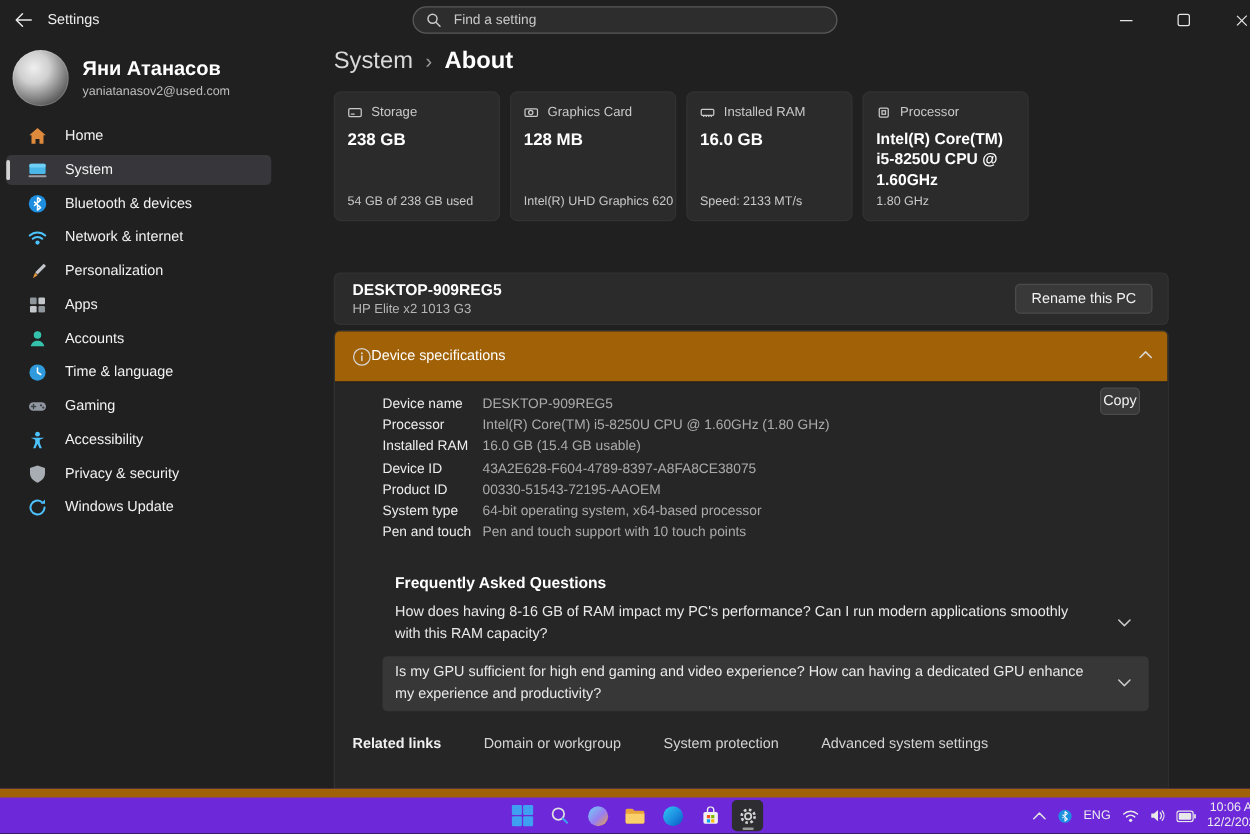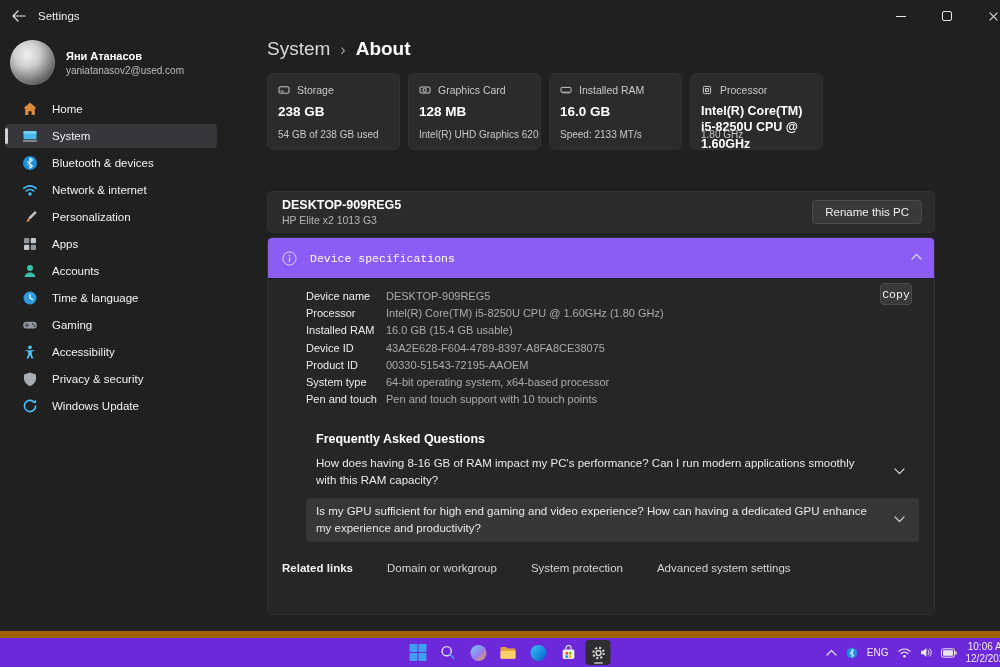--- a/index.html
+++ b/index.html
@@ -28,57 +28,57 @@
   .glyph-close::before,.glyph-close::after{content:'';position:absolute;left:5px;top:0;width:1.2px;height:11px;background:#e6e6e6;}
   .glyph-close::before{transform:rotate(45deg);}
   .glyph-close::after{transform:rotate(-45deg);}
 
   
   .sidebar{position:absolute;top:32px;left:0;width:248px;bottom:29px;}
   .user{position:absolute;top:8px;left:10px;display:flex;align-items:center;gap:11px;}
   .avatar{width:45px;height:45px;border-radius:50%;
           background:radial-gradient(circle at 38% 32%,#efefef 0%,#cfcfcf 30%,#8f8f8f 55%,#4e4e4e 80%,#303030 100%);
           box-shadow:inset 0 0 0 1px rgba(255,255,255,.15);}
-  .user-name{font-size:11px;font-weight:700;}
+  .user-name{font-size:16px;font-weight:700;}
   .user-email{font-size:10px;color:#bdbdbd;margin-top:3px;}
   .nav{position:absolute;top:65px;left:0;width:222px;}
   .nav-item{position:relative;height:24px;margin:0 5px 3px;border-radius:4px;display:flex;
             align-items:center;padding-left:17px;gap:14px;font-size:11.5px;color:#f2f2f2;}
   .nav-item.selected{background:#37373b;}
   .nav-item.selected::before{content:'';position:absolute;left:0;top:4px;width:3px;height:16px;
             border-radius:2px;background:#d2d2d2;}
   .nav-ic{width:16px;height:16px;flex:0 0 16px;}
 
   
   .main{position:absolute;left:267px;top:32px;width:668px;}
   .breadcrumb{display:flex;align-items:center;gap:10px;margin-top:6px;}
   .crumb-parent{font-size:19px;color:#d9d9d9;}
   .crumb-sep{font-size:16px;color:#9a9a9a;padding-top:1px;}
   .crumb-current{font-size:19px;font-weight:700;color:#fff;}
 
   .cards{display:flex;gap:8px;margin-top:13px;}
-  .card{position:relative;width:133px;height:77px;background:#2b2b2b;border:1px solid #323232;
+  .card{position:relative;width:133px;height:104px;background:#2b2b2b;border:1px solid #323232;
         border-radius:6px;box-sizing:border-box;padding:10px;}
   .card-head{display:flex;align-items:center;gap:7px;font-size:10.5px;color:#c9c9c9;}
   .card-value{margin-top:7px;font-size:13.5px;font-weight:700;line-height:1.3;}
   .card-value.small{font-size:12.5px;font-weight:700;}
   .card-caption{position:absolute;left:10px;bottom:9px;font-size:10px;color:#c9c9c9;white-space:nowrap;}
 
   .device-row{position:relative;margin-top:41px;height:42px;background:#2b2b2b;border:1px solid #323232;
         border-radius:5px;box-sizing:border-box;display:flex;flex-direction:column;justify-content:center;
         padding-left:14px;}
   .device-name{font-size:12.5px;font-weight:600;}
   .device-model{font-size:10.5px;color:#b5b5b5;margin-top:2px;}
   .btn{background:#393939;border:1px solid #4b4b4b;border-radius:4px;font-size:11.5px;color:#f0f0f0;
        display:flex;align-items:center;justify-content:center;font-family:inherit;}
   .rename-btn{position:absolute;right:12px;top:8px;height:24px;padding:0 12px;}
 
   .expander{margin-top:4px;border:1px solid #323232;border-radius:5px;overflow:hidden;}
-  .exp-header{position:relative;height:40px;background:#8b5cf6;display:flex;align-items:center;
-              padding-left:14px;gap:13px;font-family:Liberation Mono, monospace;}
+  .exp-header{position:relative;height:40px;background:#a16207;display:flex;align-items:center;
+              padding-left:14px;}
   .exp-title{font-size:11.5px;}
   .copy-btn{position:absolute;right:22px;top:9px;width:32px;height:22px;margin-top:36px;}
   .exp-chevron{position:absolute;right:12px;top:15px;}
   .exp-body{background:#262626;border-top:1px solid #1e1e1e;padding:8px 0 40px 0;}
   .spec-row{display:flex;align-items:center;height:17.3px;padding-left:38px;font-size:11px;}
   .spec-label{width:80px;flex:0 0 80px;color:#ededed;}
   .spec-value{color:#ababab;}
 
   .faq-title{margin:24px 0 0 48px;font-size:12.5px;font-weight:600;}
   .faq-q{position:relative;margin:4px 15px 0 38px;border-radius:4px;display:flex;align-items:center;
@@ -116,20 +116,27 @@
 <div class="screen">
 
   <div class="titlebar">
     <div class="back-btn">
       <svg width="14" height="12" viewBox="0 0 14 12">
         <path d="M13 6H1.5M6 1 1 6l5 5" stroke="#e6e6e6" stroke-width="1.2" fill="none" stroke-linecap="round" stroke-linejoin="round"></path>
       </svg>
     </div>
     <div class="app-label">Settings</div>
 
+    <div class="searchbox">
+      <svg width="12" height="12" viewBox="0 0 12 12">
+        <circle cx="5" cy="5" r="3.6" stroke="#c9c9c9" stroke-width="1.2" fill="none"></circle>
+        <path d="M8 8l3 3" stroke="#c9c9c9" stroke-width="1.2" stroke-linecap="round"></path>
+      </svg>
+      <input type="text" placeholder="Find a setting" style="">
+    </div>
 
     <div class="win-controls">
       <div class="win-btn">
           <span class="glyph-min"></span>
         </div>
       <div class="win-btn">
           <span class="glyph-restore"></span>
         </div>
       <div class="win-btn">
           <span class="glyph-close"></span>

